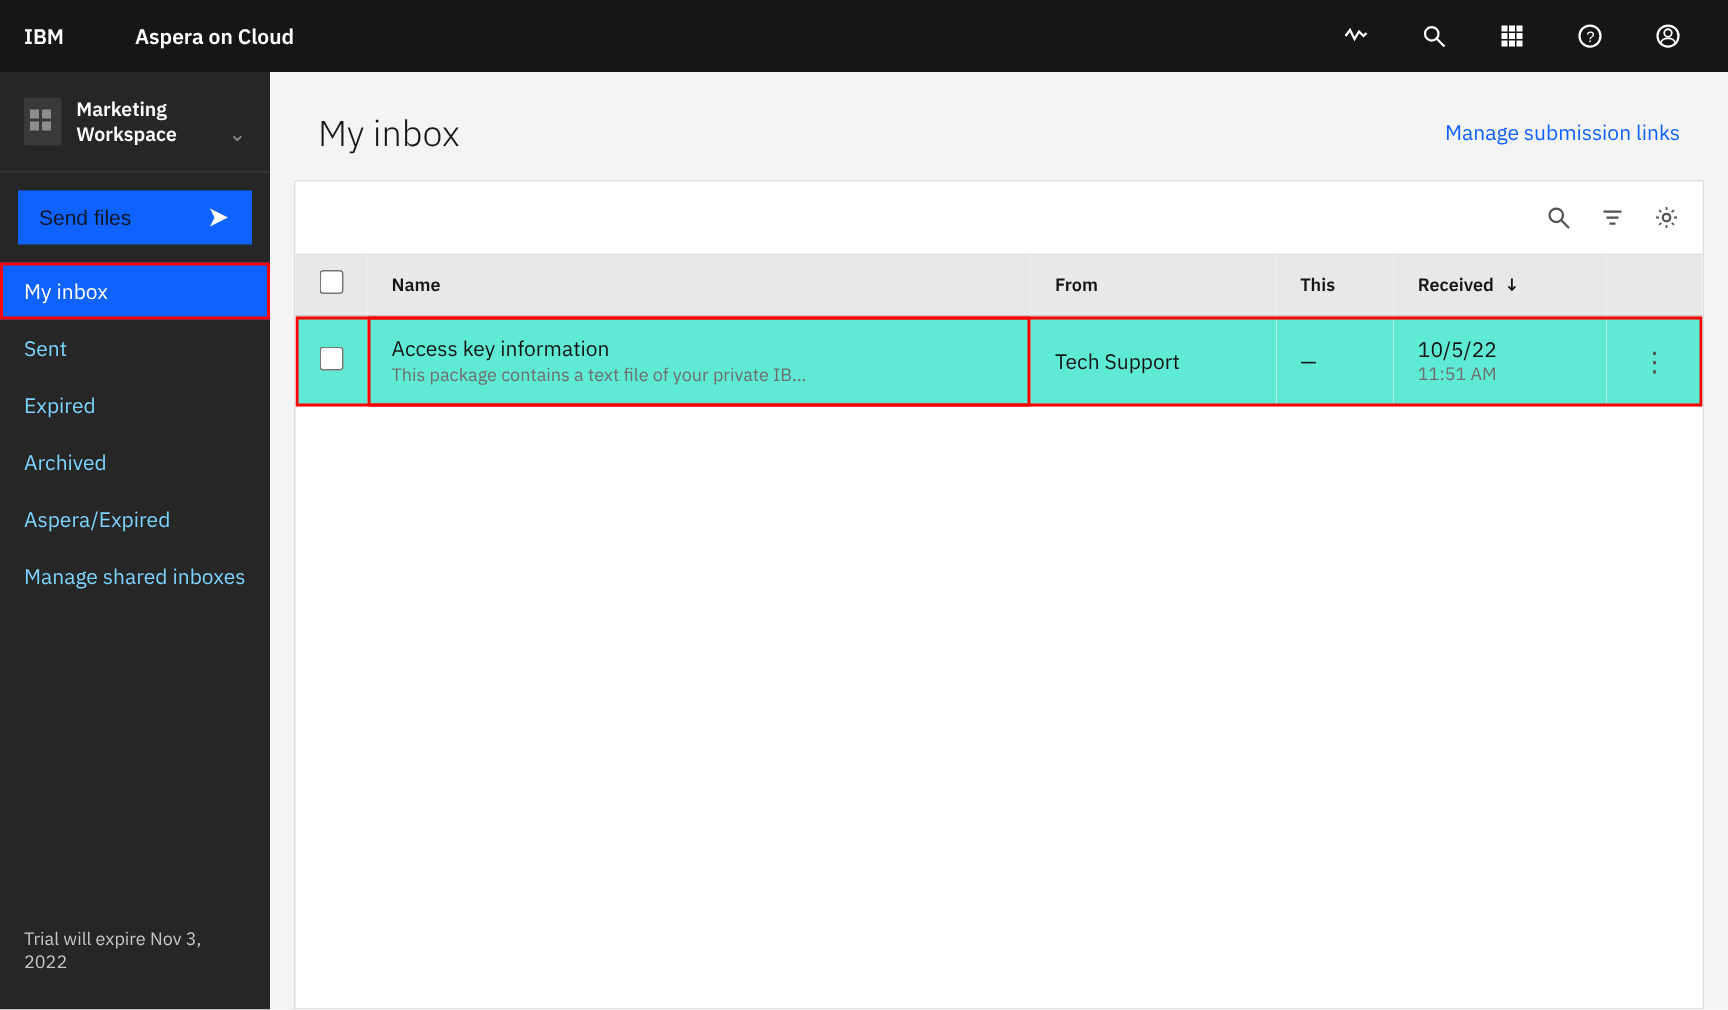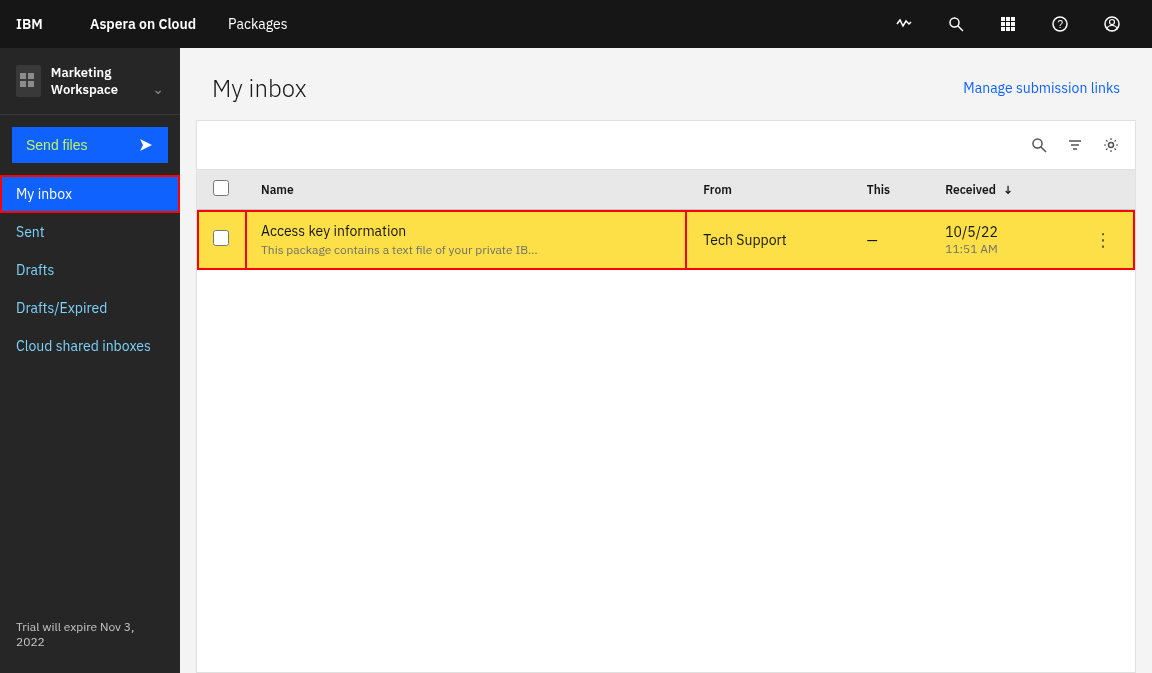--- a/index.html
+++ b/index.html
@@ -47,21 +47,21 @@
     .workspace-info { display: flex; align-items: center; gap: 10px; }
     .workspace-icon {
       width: 32px; height: 32px; background: #393939; display: flex; align-items: center; justify-content: center; border-radius: 2px;
     }
     .workspace-name { font-size: 13px; font-weight: 600; color: #fff; }
     .workspace-chevron { color: #8d8d8d; font-size: 14px; cursor: pointer; }
 
     .send-files-btn {
       margin: 12px;
       background: #0f62fe;
-      color: #bef264;
+      color: #0f172a;
       border: none;
       padding: 10px 14px;
       font-size: 14px;
       cursor: pointer;
       display: flex;
       align-items: center;
       justify-content: space-between;
       border-radius: 0;
     }
 
@@ -140,21 +140,21 @@
       font-size: 12px;
       font-weight: 600;
       color: #161616;
       text-align: left;
       white-space: nowrap;
     }
     .table th.checkbox-col { width: 48px; padding: 10px 16px; }
     .table th.sortable { cursor: pointer; user-select: none; }
     .sort-icon { margin-left: 4px; font-size: 12px; }
 
-    .table tbody tr { border-bottom: 1px solid #e0e0e0; background: #fde047; }
+    .table tbody tr { border-bottom: 1px solid #e0e0e0; background: #5eead4; }
     .table td { padding: 12px 16px; font-size: 14px; color: #161616; vertical-align: middle; }
     .table td.checkbox-col { width: 48px; padding: 12px 16px; }
 
     .package-name { font-size: 14px; font-weight: 400; color: #161616; }
     .package-desc { font-size: 12px; color: #6f6f6f; margin-top: 2px; max-width: 280px; overflow: hidden; text-overflow: ellipsis; white-space: nowrap; }
 
     .row-highlighted td { outline: none; }
     .row-highlighted { position: relative; }
 
     .row-actions { display: flex; justify-content: flex-end; }
@@ -166,21 +166,20 @@
     
     input[type="checkbox"] { width: 16px; height: 16px; cursor: pointer; accent-color: #0f62fe; }
   </style>
 </head>
 <body>
 
 <div class="top-nav">
   <div class="top-nav-brand">
     <span>IBM</span>&nbsp;<span>Aspera on Cloud</span>
   </div>
-  <div class="top-nav-link">Packages</div>
   <div class="top-nav-spacer"></div>
   <div class="top-nav-icons">
     <div class="top-nav-icon-btn" title="Activity">
       <svg width="16" height="16" viewBox="0 0 16 16" fill="white">
           <polyline points="1,8 4,4 7,10 10,5 13,8 15,6" stroke="white" stroke-width="1.5" fill="none"></polyline>
         </svg>
     </div>
     <div class="top-nav-icon-btn" title="Search">
       <svg width="16" height="16" viewBox="0 0 16 16" fill="none">
           <circle cx="6.5" cy="6.5" r="4.5" stroke="white" stroke-width="1.5"></circle>
@@ -242,27 +241,30 @@
     </button>
 
     <nav class="sidebar-nav">
       <div class="sidebar-nav-item active" style="outline: 2px solid #ff0000; outline-offset: -2px;">
         <span>My inbox</span>
       </div>
       <div class="sidebar-nav-item">
         <span>Sent</span>
       </div>
       <div class="sidebar-nav-item">
-        <span>Drafts</span>
-      </div>
-      <div class="sidebar-nav-item">
-        <span>Drafts/Expired</span>
-      </div>
-      <div class="sidebar-nav-item">
-        <span>Cloud shared inboxes</span>
+        <span>Expired</span>
+      </div>
+      <div class="sidebar-nav-item">
+        <span>Archived</span>
+      </div>
+      <div class="sidebar-nav-item">
+        <span>Aspera/Expired</span>
+      </div>
+      <div class="sidebar-nav-item">
+        <span>Manage shared inboxes</span>
       </div>
     </nav>
 
     <div class="sidebar-footer">
       <p class="trial-text">Trial will expire Nov 3, 2022</p>
     </div>
   </div>
 
   <div class="content">
     <div class="content-header">

